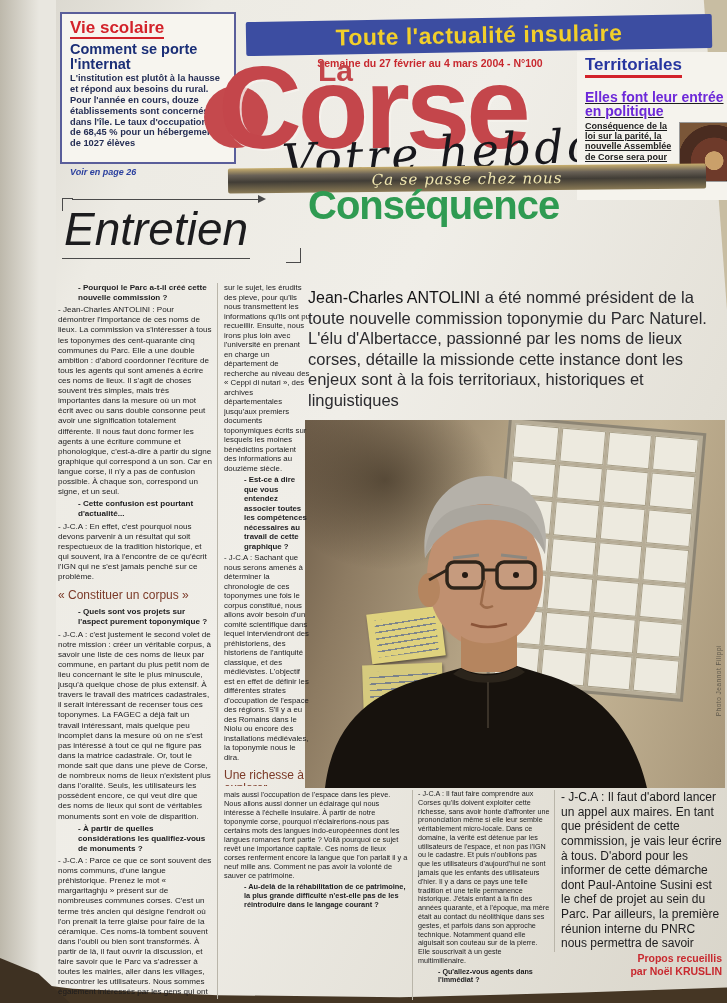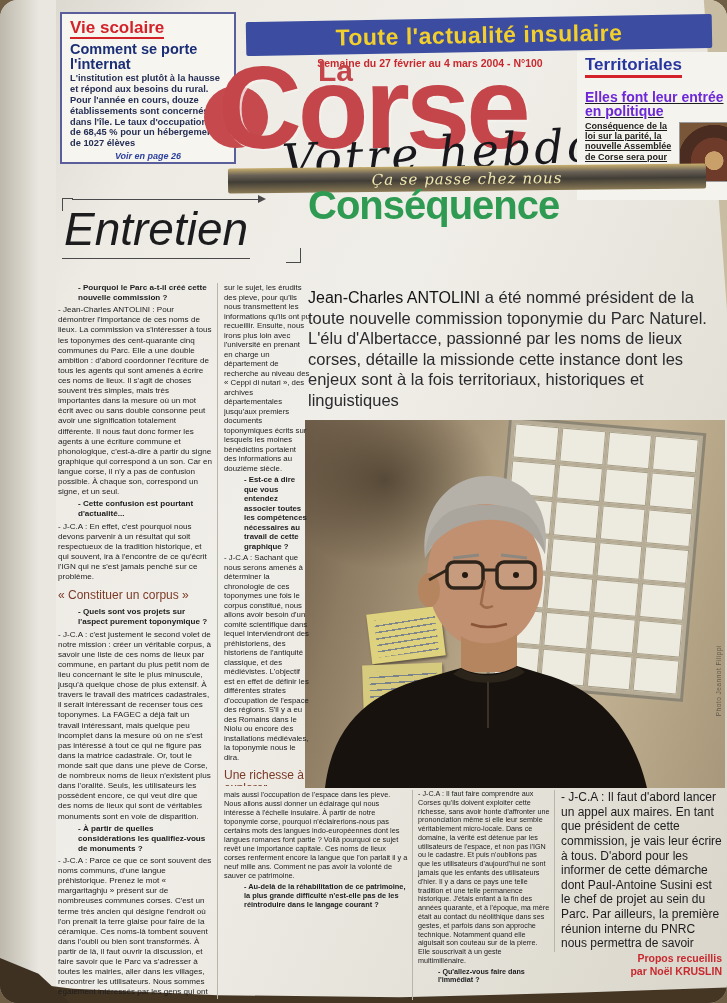--- a/index.html
+++ b/index.html
@@ -1,36 +1,36 @@
 <!DOCTYPE html>
 <html><head>
 <meta charset="utf-8">
 <style>
   html,body{margin:0;padding:0;background:#6f5d44;}
   .page{position:relative;width:727px;height:1003px;overflow:hidden;
         background:linear-gradient(115deg,#d6d3ca 0%,#edebe4 18%,#f0eee8 45%,#e4e1d8 75%,#d9d5ca 100%);
-        font-family:"Liberation Sans",sans-serif;color:#1c1c1e;border-radius:18px;}
+        font-family:"Liberation Sans",sans-serif;color:#1c1c1e;}
   .abs{position:absolute;}
   
   .bg-tr{left:698px;top:0;width:29px;height:310px;background:#c8bda2;
          clip-path:polygon(20% 0,100% 0,100% 100%);}
   .bg-bottom{left:0;bottom:0;width:727px;height:26px;background:#453624;
          clip-path:polygon(0 10%,10% 45%,30% 70%,55% 78%,80% 60%,100% 40%,100% 100%,0 100%);}
   .bg-bl{left:0;bottom:0;width:70px;height:45px;background:#3e3122;
          clip-path:polygon(0 0,55% 35%,100% 100%,0 100%);}
   .bg-left{left:0;top:0;width:56px;height:1003px;background:linear-gradient(90deg,#bdb8ab,#e9e7e0 70%);}
 
   
   .vie-box{left:60px;top:12px;width:176px;height:152px;background:#f7f5ef;
            border:2px solid #5a5e9a;padding:5px 8px;box-sizing:border-box;}
   .vie-title{color:#d3222a;font-weight:bold;font-size:17px;border-bottom:2px solid #d3222a;
              display:inline-block;line-height:1.05;}
   .vie-head{color:#1b2f77;font-weight:bold;font-size:14.5px;line-height:1.02;margin:3px 0 2px;}
   .vie-body{color:#262f55;font-size:9.3px;font-weight:600;line-height:1.16;}
-  .vie-more{color:#2a3f9e;font-size:9px;font-weight:bold;font-style:italic;text-align:center;margin-top:2px;}
+  .vie-more{color:#2a3f9e;font-size:9px;font-weight:bold;font-style:italic;text-align:left;margin-top:18px;}
 
   
   .banner{left:246px;top:18px;width:466px;height:34px;background:#3c4da1;transform:rotate(-1deg);
           display:flex;align-items:center;justify-content:center;border-radius:2px;}
   .banner-text{color:#f2cf2a;font-weight:bold;font-size:23px;letter-spacing:.5px;}
   .dateline{left:288px;top:57px;width:284px;text-align:center;color:#c8292f;font-weight:bold;font-size:10.5px;}
   .mast-disc{left:204px;top:86px;width:64px;height:62px;border-radius:50%;background:#c5494d;}
   .mast-la{left:318px;top:56px;color:#c4464b;font-weight:bold;font-size:30px;line-height:1;}
   .mast-corse{left:218px;top:50px;color:#c4464b;font-weight:bold;font-size:116px;line-height:1;
               letter-spacing:-4px;text-shadow:2px 2px 0 rgba(245,243,238,.8);}
@@ -229,21 +229,21 @@
       <p class="a">- J-C.A : Sachant que nous serons amenés à déterminer la chronologie de ces toponymes une fois le corpus constitué, nous allons avoir besoin d'un comité scientifique dans lequel interviendront des préhistoriens, des historiens de l'antiquité classique, et des médiévistes. L'objectif est en effet de définir les différentes strates d'occupation de l'espace des régions. S'il y a eu des Romains dans le Niolu ou encore des installations médiévales, la toponymie nous le dira.</p>
       <p class="sub">Une richesse à explorer</p>
       <p class="q">- Pensez-vous que ce travail va éclairer l'histoire ?</p>
     </div>
   <div class="abs col col2b">
       <p class="a">mais aussi l'occupation de l'espace dans les pieve. Nous allons aussi donner un éclairage qui nous intéresse à l'échelle insulaire. À partir de notre toponymie corse, pourquoi n'éclairerions-nous pas certains mots des langues indo-européennes dont les langues romanes font partie ? Voilà pourquoi ce sujet revêt une importance capitale. Ces noms de lieux corses renferment encore la langue que l'on parlait il y a neuf mille ans. Comment ne pas avoir la volonté de sauver ce patrimoine.</p>
       <p class="q">- Au-delà de la réhabilitation de ce patrimoine, la plus grande difficulté n'est-elle pas de les réintroduire dans le langage courant ?</p>
     </div>
   <div class="abs col col3">
       <p class="a">- J-C.A : Il faut faire comprendre aux Corses qu'ils doivent exploiter cette richesse, sans avoir honte d'affronter une prononciation même si elle leur semble véritablement micro-locale. Dans ce domaine, la vérité est détenue par les utilisateurs de l'espace, et non pas l'IGN ou le cadastre. Et puis n'oublions pas que les utilisateurs d'aujourd'hui ne sont jamais que les enfants des utilisateurs d'hier. Il y a dans ce pays une telle tradition et une telle permanence historique. J'étais enfant à la fin des années quarante, et à l'époque, ma mère était au contact du néolithique dans ses gestes, et parfois dans son approche technique. Notamment quand elle aiguisait son couteau sur de la pierre. Elle souscrivait à un geste multimillénaire.</p>
-      <p class="q">- Qu'allez-vous faire dans l'immédiat ?</p>
+      <p class="q">- Qu'allez-vous agents dans l'immédiat ?</p>
     </div>
   <div class="abs col col4">
       <p class="a">- J-C.A : Il faut d'abord lancer un appel aux maires. En tant que président de cette commission, je vais leur écrire à tous. D'abord pour les informer de cette démarche dont Paul-Antoine Susini est le chef de projet au sein du Parc. Par ailleurs, la première réunion interne du PNRC nous permettra de savoir quels sont les agents qui vont s'agréger à cette commission au sein de laquelle travailleront les universitaires, associatifs, scientifiques et aussi je l'espère, des représentants par pieve qui pourraient être de précieux relais sur le territoire insulaire. C'est pourquoi d'ailleurs nous lançons d'ores et déjà un appel à ceux qui, dans leur coin, font des recherches.</p>
     </div>
 
   <div class="abs byline">
     <div>Propos recueillis</div>
     <div>par Noël KRUSLIN</div>
   </div>
 

